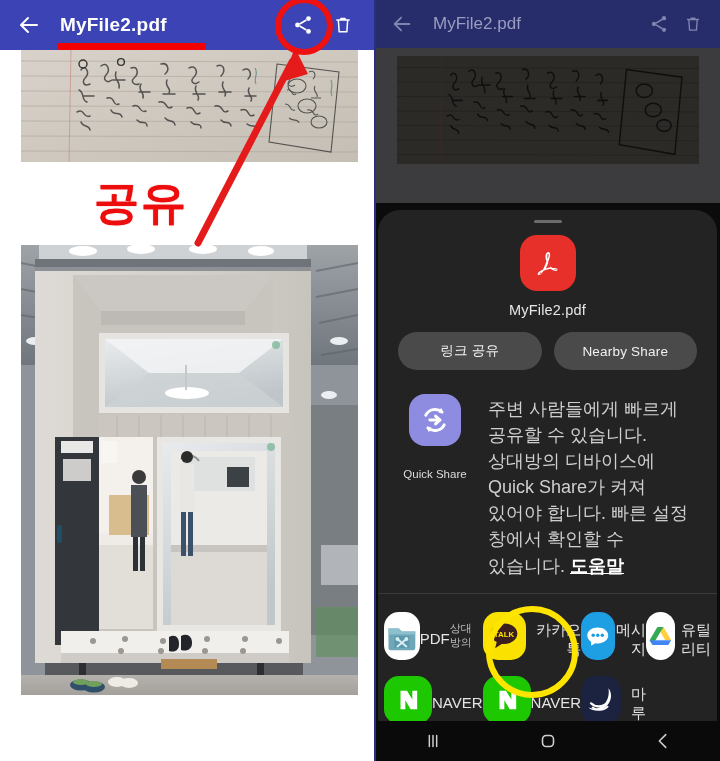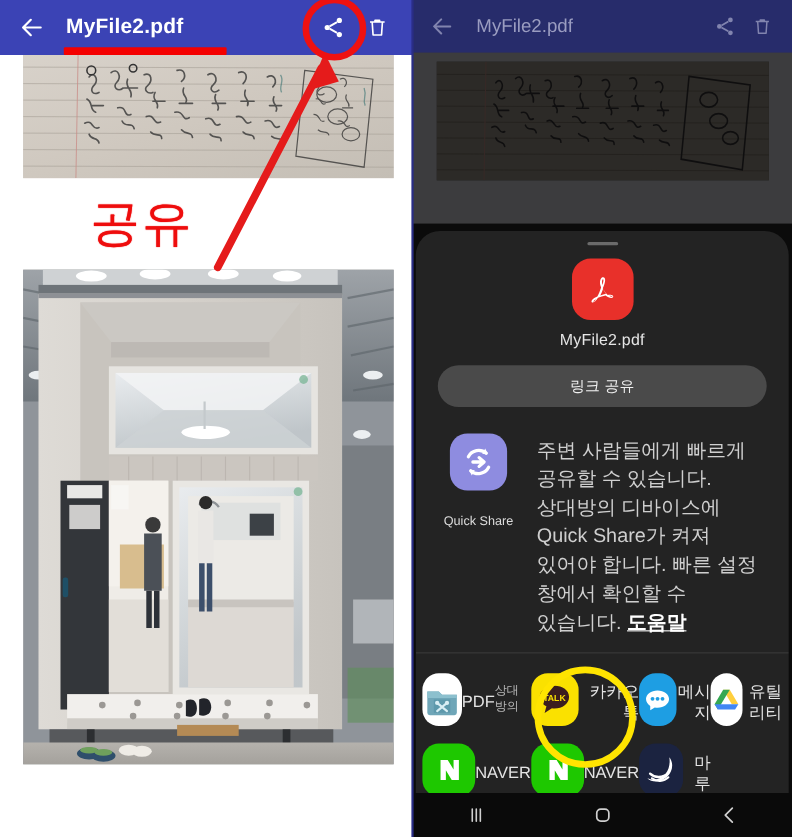--- a/index.html
+++ b/index.html
@@ -69,23 +69,23 @@
   }
   .doc-page2 {
     position: absolute; left: 21px; top: 245px;
     width: 337px; height: 450px;
     overflow: hidden;
     background: #c9c9c7;
   }
 
   .kr-share-label {
     position: absolute;
-    left: 82px; top: 180px;
+    left: 94px; top: 180px;
     font-size: 45px;
-    font-weight: 400;
+    font-weight: 700;
     color: #ee0d0d;
     letter-spacing: 2px;
     line-height: 1;
     z-index: 5;
     text-shadow: 0 0 1px #ee0d0d;
   }
   .arrow-svg {
     position: absolute; left: 0; top: 0;
     width: 375px; height: 300px;
     z-index: 6; pointer-events: none;
@@ -563,20 +563,21 @@
         <div class="pdf-icon">
           <svg width="34" height="34" viewBox="0 0 24 24">
             <path d="M12.2 4.2c1 0 1.4 1 1.3 2.2-.1 1.4-.7 3.2-1.5 5 .9 1.9 2.1 3.4 3.2 4.2 1.2-.2 2.6-.1 3.2.4.7.6.2 1.6-.9 1.6-1.2 0-2.6-.7-3.7-1.6-1.6.3-3.4.8-4.9 1.5-1.2 1.9-2.4 3-3.3 3-.9 0-1.2-.9-.5-1.7.7-.9 2-1.6 3.4-2.2.9-1.7 1.8-3.9 2.4-5.8-.5-1.3-.8-2.6-.7-3.6.1-1.2.6-3 1.9-3zm-.1 1.3c-.4.1-.6.9-.6 1.8 0 .6.1 1.3.3 2 .4-1.3.6-2.5.6-3.2 0-.4-.1-.6-.3-.6zm.1 6.1c-.5 1.5-1.1 3-1.8 4.3 1.2-.5 2.5-.8 3.7-1.1-.7-.8-1.4-1.9-1.9-3.2zm5.6 4.9c-.4-.2-1-.3-1.7-.3.7.4 1.4.7 1.9.7.3 0 .3-.2-.2-.4zM7.2 18.6c-.6.4-1 .8-1.2 1.1-.1.3.1.3.5 0 .3-.2.6-.6 1-1.2z" fill="#ffffff"></path>
           </svg>
         </div>
         <div class="file-name">MyFile2.pdf</div>
       </div>
 
       <div class="pill-row">
         <div class="pill">링크 공유</div>
+        <div class="pill">Nearby Share</div>
       </div>
 
       <div class="qs-row">
         <div class="qs-left">
           <div class="qs-icon">
             <svg width="34" height="34" viewBox="0 0 24 24">
               <path d="M5.5 8.6A7.4 7.4 0 0 1 17 6.4" fill="none" stroke="#fff" stroke-width="2.1" stroke-linecap="round"></path>
               <path d="M18.5 15.4A7.4 7.4 0 0 1 7 17.6" fill="none" stroke="#fff" stroke-width="2.1" stroke-linecap="round"></path>
               <path d="M16.3 3.4l1.6 3.2-3.5.3z" fill="#fff"></path>
               <path d="M7.7 20.6l-1.6-3.2 3.5-.3z" fill="#fff"></path>

